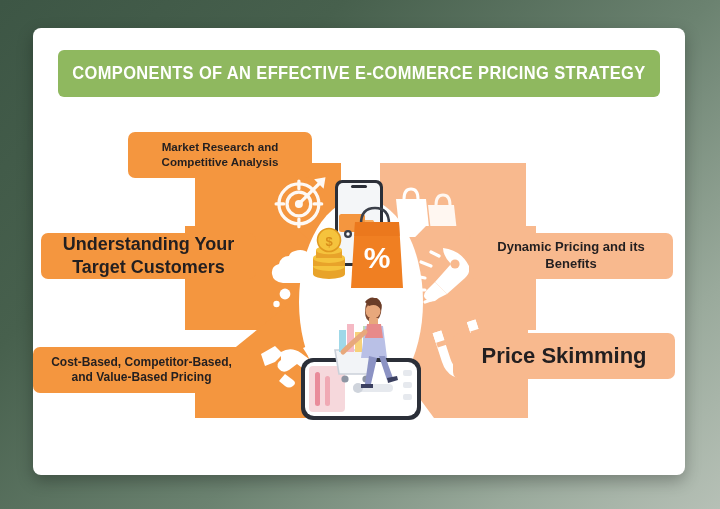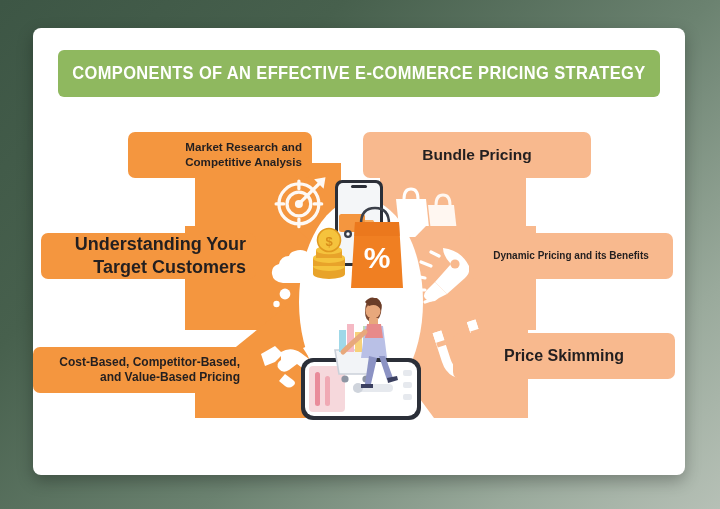--- a/index.html
+++ b/index.html
@@ -60,36 +60,36 @@
     height: 369px;
   }
 
   
   .lbl {
     position: absolute;
     border-radius: 7px;
     display: flex;
     align-items: center;
     justify-content: center;
-    text-align: right;
+    text-align: center;
     color: #231f20;
     font-weight: bold;
     line-height: 1.28;
     box-sizing: border-box;
     padding: 7px 10px;
   }
   .lbl.dark  { background: #f4963f; }
   .lbl.light { background: #f8b98e; }
 
   .lbl-mr  { left: 95px;  top: 26px;  width: 184px; height: 46px; font-size: 11.6px; z-index: 6; }
   .lbl-ut  { left: 8px;   top: 127px; width: 215px; height: 46px; font-size: 18px; z-index: 6; }
   .lbl-cb  { left: 0px;   top: 241px; width: 217px; height: 46px; font-size: 12px; z-index: 6; }
   .lbl-bp  { left: 330px; top: 26px;  width: 228px; height: 46px; font-size: 15.5px; z-index: 6; }
-  .lbl-dp  { left: 436px; top: 127px; width: 204px; height: 46px; font-size: 10px; z-index: 6; }
-  .lbl-ps  { left: 420px; top: 227px; width: 222px; height: 46px; font-size: 16px;   z-index: 6; }
+  .lbl-dp  { left: 436px; top: 127px; width: 204px; height: 46px; font-size: 13px; z-index: 6; }
+  .lbl-ps  { left: 420px; top: 227px; width: 222px; height: 46px; font-size: 22px;   z-index: 6; }
 
   
   .petal {
     position: absolute;
     z-index: 4;
   }
   .petal svg { display: block; overflow: visible; }
 
   .pet-tl { left: 160px; top: 55px;  width: 150px; height: 122px; }
   .pet-ml { left: 150px; top: 118px; width: 165px; height: 108px; }
@@ -202,21 +202,20 @@
           <g fill="#f8b98e" transform="translate(52,28) rotate(-18)">
             <rect x="2" y="14" width="9" height="5"></rect>
             <rect x="38" y="14" width="9" height="5"></rect>
           </g>
         </svg>
       </div>
 
       <div class="lbl dark lbl-mr">Market Research and Competitive Analysis</div>
       <div class="lbl dark lbl-ut">Understanding Your Target Customers</div>
       <div class="lbl dark lbl-cb">Cost-Based, Competitor-Based, and Value-Based Pricing</div>
-      <div class="lbl light lbl-bp">Bundle Pricing</div>
       <div class="lbl light lbl-dp">Dynamic Pricing and its Benefits</div>
       <div class="lbl light lbl-ps">Price Skimming</div>
 
       <div class="hub">
         <svg viewBox="0 0 125 280" width="125" height="280">
 
           <ellipse cx="62" cy="140" rx="62" ry="104" fill="#ffffff"></ellipse>
 
           <g>
             <rect x="36" y="18" width="48" height="86" rx="7" fill="#2b2f38"></rect>

